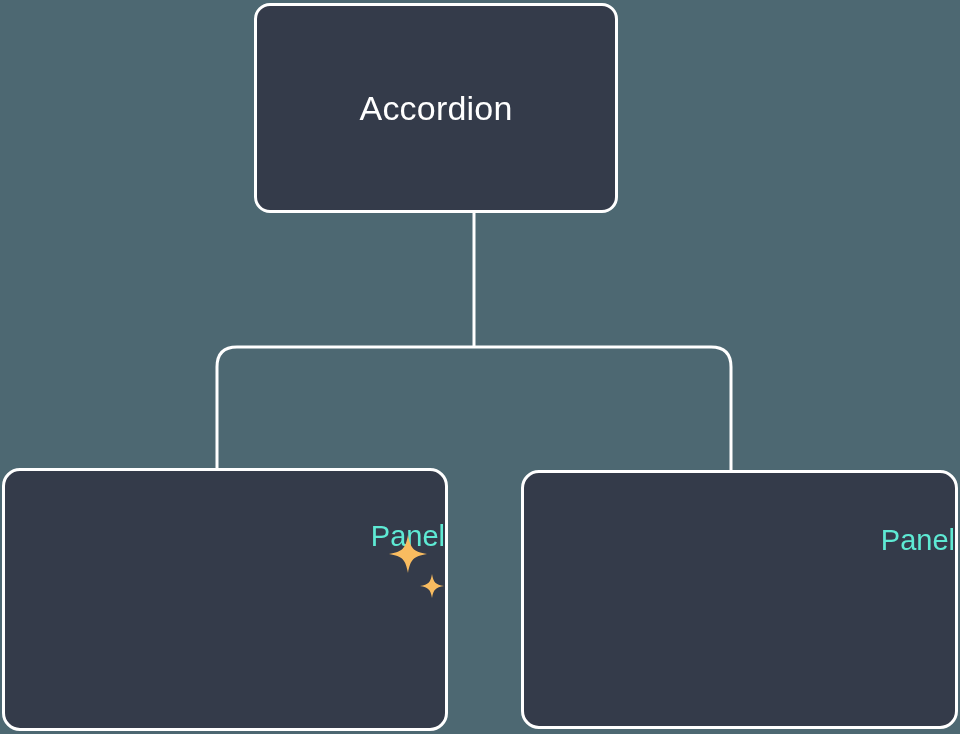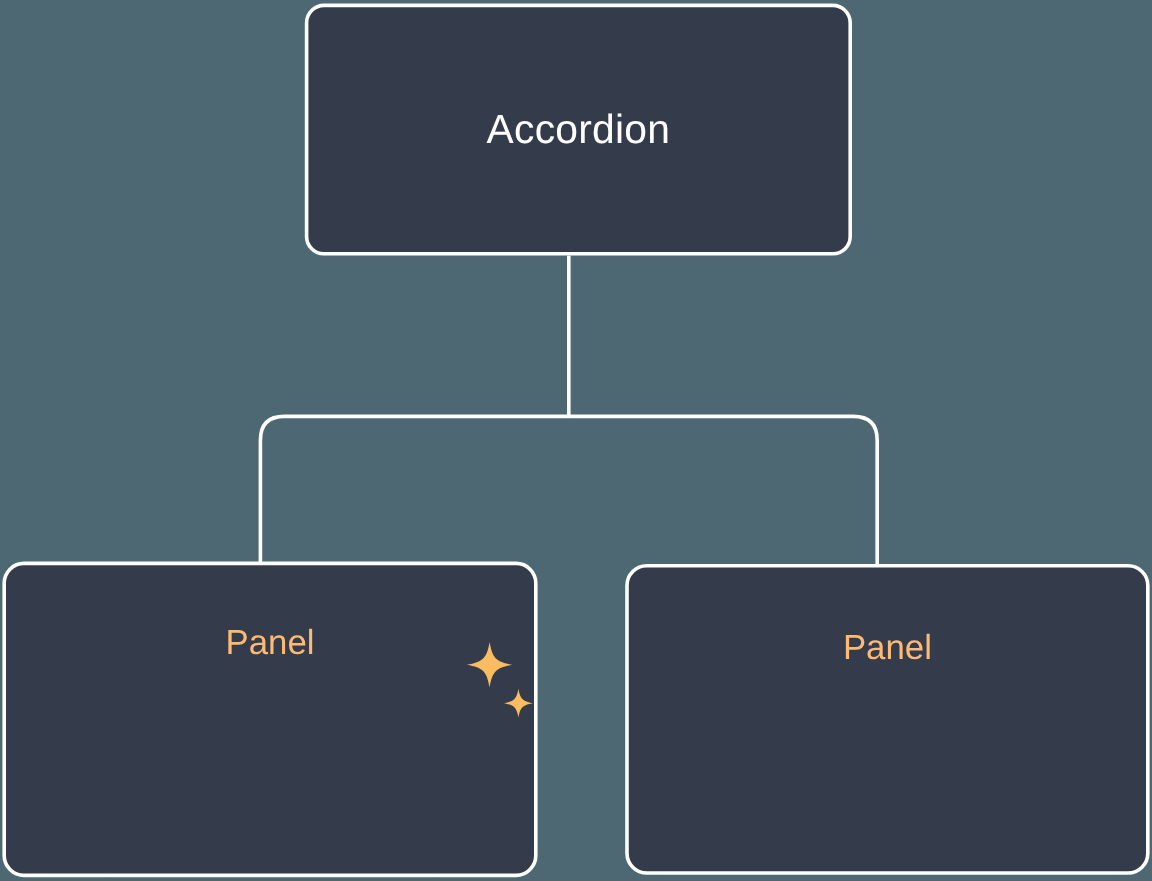--- a/index.html
+++ b/index.html
@@ -38,21 +38,21 @@
     background: #343b4a;
     border: 3px solid #ffffff;
     border-radius: 16px;
     z-index: 2;
   }
 
   
   #node-accordion {
     left: 254px;
     top: 3px;
-    width: 456px;
+    width: 364px;
     height: 210px;
     display: flex;
     align-items: center;
     justify-content: center;
   }
 
   .node-title-root {
     color: #ffffff;
     font-size: 34px;
     font-weight: 400;
@@ -74,22 +74,22 @@
     top: 470px;
     width: 437px;
     height: 259px;
     border-radius: 18px;
   }
 
   .node-title-panel {
     position: absolute;
     left: 0;
     right: 0;
-    text-align: center;
-    color: #fdba74;
+    text-align: right;
+    color: #5eead4;
     font-size: 29px;
     font-weight: 400;
     line-height: 1;
   }
 
   #node-panel-left .node-title-panel { top: 51px; }
   #node-panel-right .node-title-panel { top: 53px; }
 
   
   .pill {

